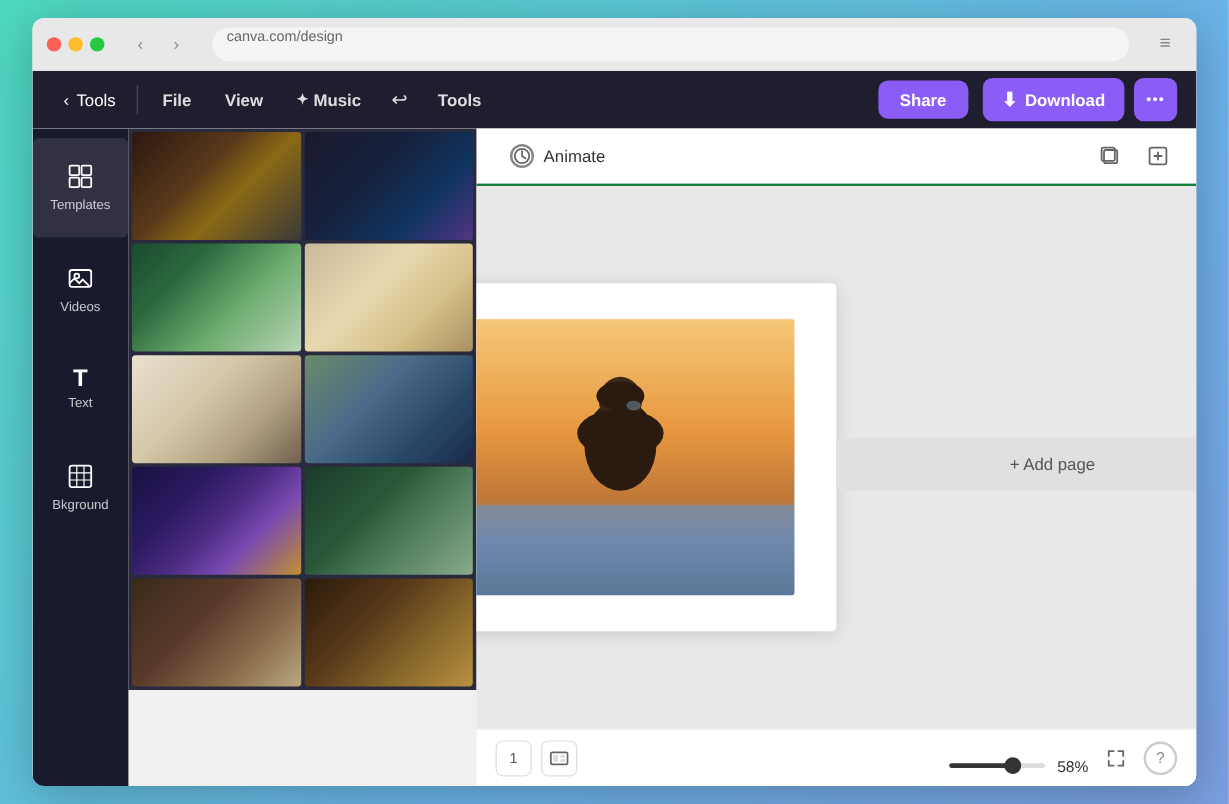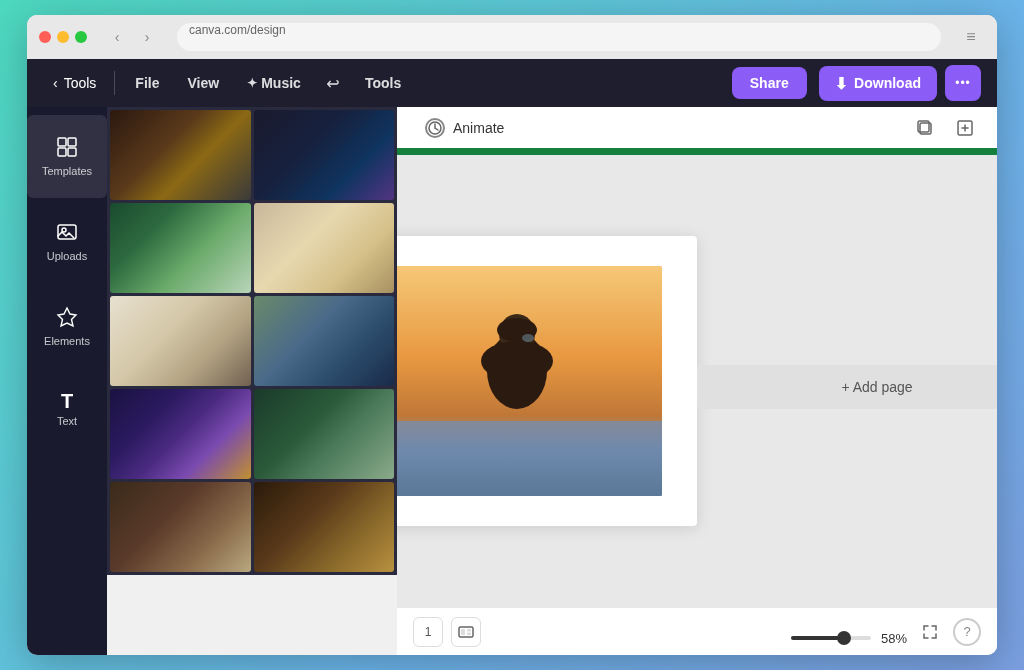--- a/index.html
+++ b/index.html
@@ -270,21 +270,21 @@
       flex-direction: column;
       overflow: hidden;
     }
     .canvas-toolbar {
       height: 48px;
       background: white;
       display: flex;
       align-items: center;
       padding: 0 16px;
       gap: 8px;
-      border-bottom: 7px solid #15803d;
+      border-bottom: 2px solid #15803d;
       flex-shrink: 0;
     }
     .animate-btn {
       display: flex;
       align-items: center;
       gap: 8px;
       cursor: pointer;
       font-size: 14px;
       color: #333;
       padding: 6px 12px;
@@ -521,33 +521,37 @@
           <span class="sidebar-label">Templates</span>
         </div>
         <div class="sidebar-item">
           <span class="sidebar-icon">
             <svg width="22" height="22" viewBox="0 0 22 22" fill="none">
               <rect x="2" y="4" width="18" height="14" rx="2" stroke="white" stroke-width="1.5" fill="none"></rect>
               <circle cx="8" cy="9" r="2" stroke="white" stroke-width="1.5" fill="none"></circle>
               <path d="M2 15l4-4 4 4 3-3 5 5" stroke="white" stroke-width="1.5" stroke-linecap="round"></path>
             </svg>
           </span>
-          <span class="sidebar-label">Uploads</span>
+          <span class="sidebar-label">Videos</span>
+        </div>
+        <div class="sidebar-item">
+          <span class="sidebar-icon" style="color:white;font-size:20px;font-weight:bold;">T</span>
+          <span class="sidebar-label">Text</span>
         </div>
         <div class="sidebar-item">
           <span class="sidebar-icon">
             <svg width="22" height="22" viewBox="0 0 22 22" fill="none">
-              <polygon points="11,2 14,8 20,9 15.5,13.5 17,20 11,17 5,20 6.5,13.5 2,9 8,8" stroke="white" stroke-width="1.4" fill="none"></polygon>
+              <rect x="2" y="2" width="18" height="18" rx="2" stroke="white" stroke-width="1.5" fill="none"></rect>
+              <line x1="2" y1="8" x2="20" y2="8" stroke="white" stroke-width="1"></line>
+              <line x1="2" y1="14" x2="20" y2="14" stroke="white" stroke-width="1"></line>
+              <line x1="8" y1="2" x2="8" y2="20" stroke="white" stroke-width="1"></line>
+              <line x1="14" y1="2" x2="14" y2="20" stroke="white" stroke-width="1"></line>
             </svg>
           </span>
-          <span class="sidebar-label">Elements</span>
-        </div>
-        <div class="sidebar-item">
-          <span class="sidebar-icon" style="color:white;font-size:20px;font-weight:bold;">T</span>
-          <span class="sidebar-label">Text</span>
+          <span class="sidebar-label">Bkground</span>
         </div>
       </div>
 
       <div class="grid-container">
         <div class="photo-grid">
           <div class="photo-thumb photo-1"></div>
           <div class="photo-thumb photo-2"></div>
           <div class="photo-thumb photo-3"></div>
           <div class="photo-thumb photo-4"></div>
           <div class="photo-thumb photo-5"></div>

